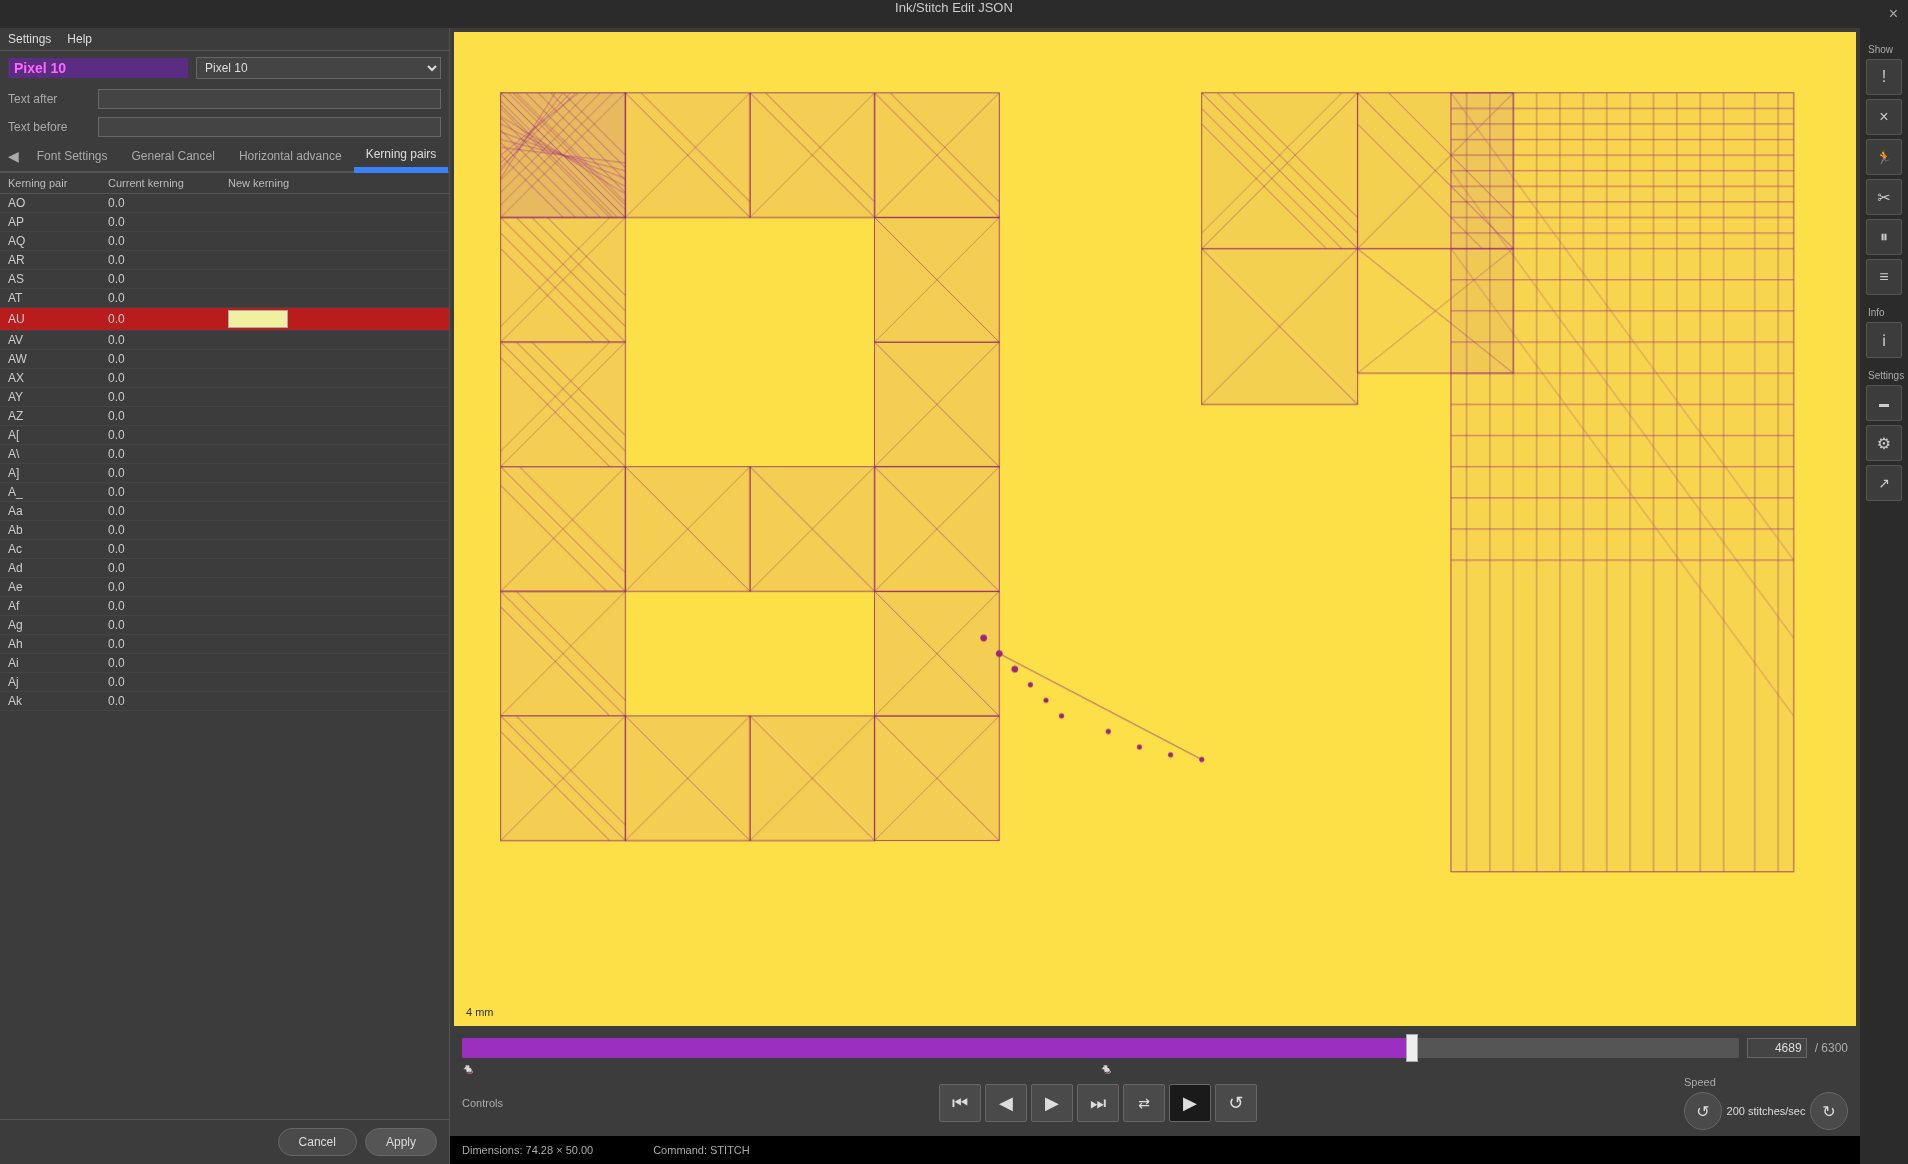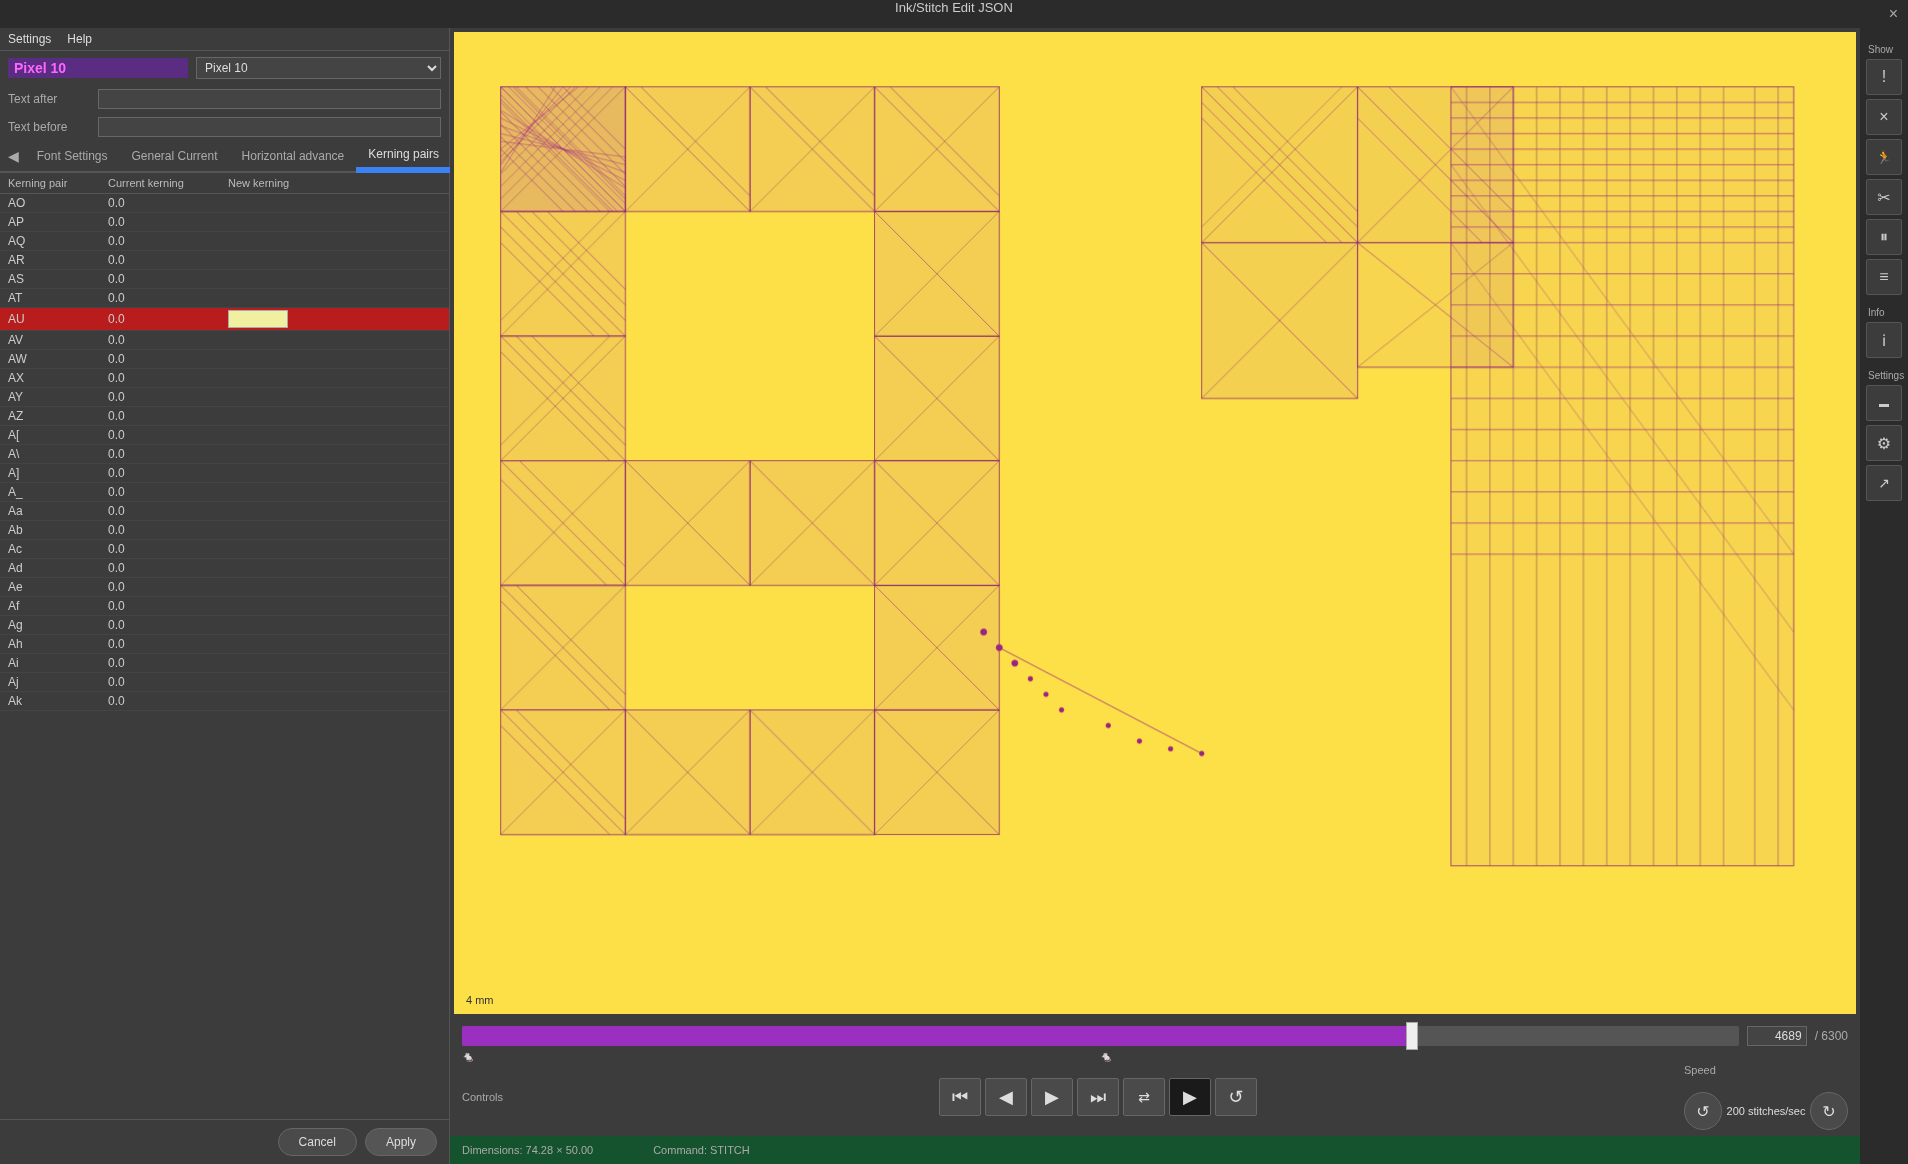--- a/index.html
+++ b/index.html
@@ -319,21 +319,21 @@
     }
     .ctrl-btn.play {
       background: #2a2a2a;
       color: #ddd;
     }
 
     .speed-section {
       display: flex;
       flex-direction: column;
       align-items: center;
-      gap: 16px;
+      gap: 4px;
       min-width: 160px;
     }
     .speed-label {
       color: #aaa;
       font-size: 11px;
       align-self: flex-start;
     }
     .speed-controls {
       display: flex;
       align-items: center;
@@ -354,21 +354,21 @@
     }
     .speed-value {
       color: #ddd;
       font-size: 11px;
       text-align: center;
       min-width: 80px;
     }
 
     
     .status-bar {
-      background: #14532d;
+      background: #000000;
       display: flex;
       align-items: center;
       padding: 4px 12px;
       font-size: 11px;
       color: #aaa;
       gap: 60px;
       flex-shrink: 0;
       height: 28px;
     }
 
@@ -450,21 +450,21 @@
     </div>
 
     <div class="text-field-row">
       <span class="text-field-label">Text before</span>
       <input class="text-field-input" type="text" value="" style="">
     </div>
 
     <div class="tabs-row">
       <span class="tab-prev">◀</span>
       <span class="tab-item">Font Settings</span>
-      <span class="tab-item">General Current</span>
+      <span class="tab-item">General Cancel</span>
       <span class="tab-item">Horizontal advance</span>
       <span class="tab-item active">Kerning pairs</span>
       <span class="tab-next">▶</span>
     </div>
 
     <div class="kerning-table">
       <div class="table-header">
         <span>Kerning pair</span>
         <span>Current kerning</span>
         <span>New kerning</span>

